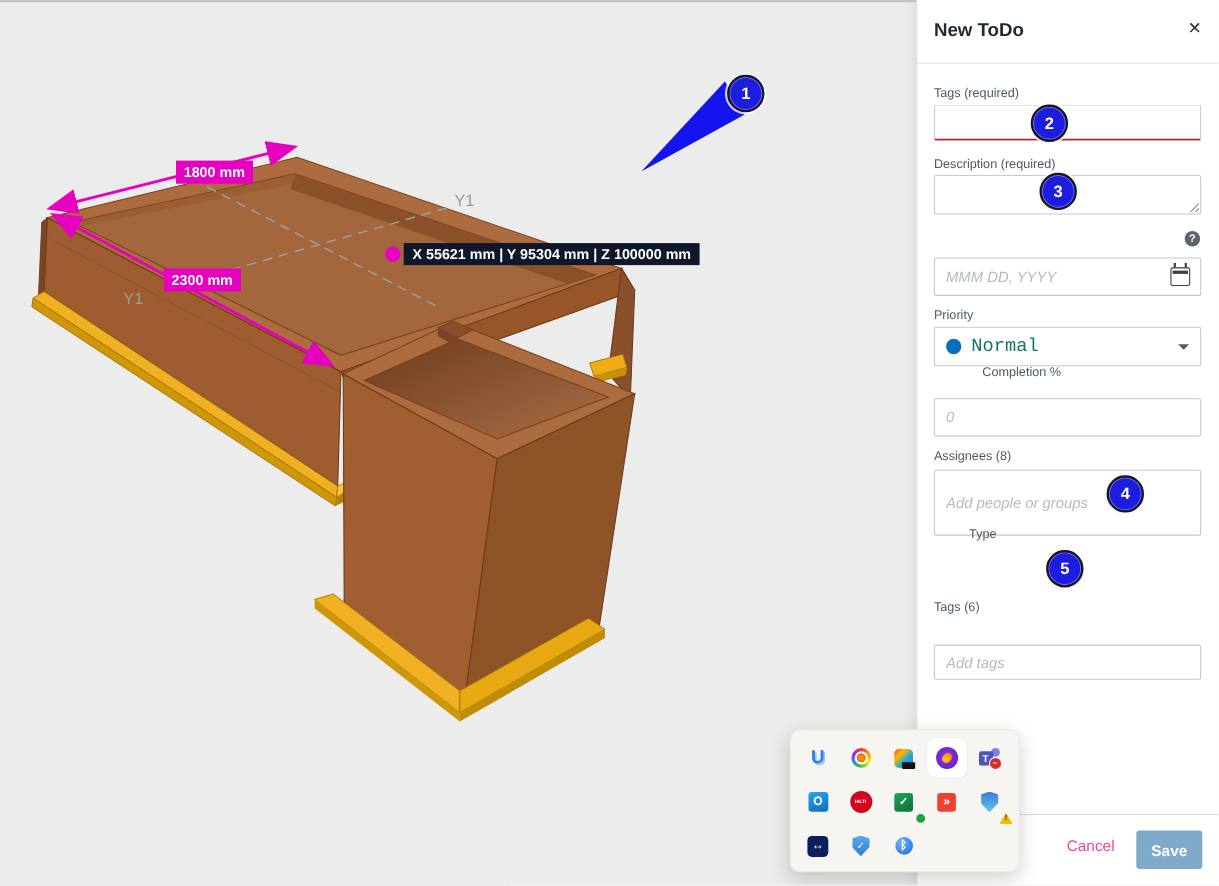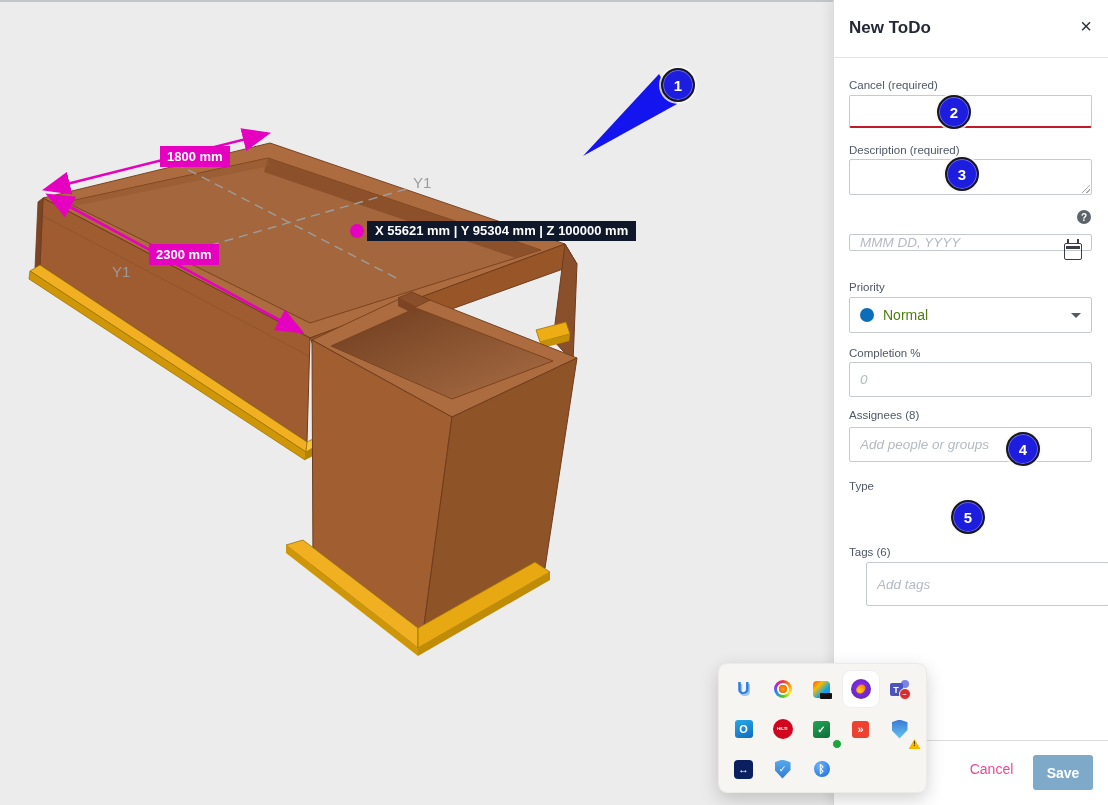--- a/index.html
+++ b/index.html
@@ -35,21 +35,21 @@
   .f-input::placeholder{color:#b4bac2;font-style:italic;opacity:1;}
   textarea.f-input{resize:none;padding-top:6px;}
   .resize-corner{position:absolute;width:10px;height:10px;
        background:repeating-linear-gradient(-45deg,transparent 0 2px,#a8a8a8 2px 3px);
        clip-path:polygon(100% 0,100% 100%,0 100%);}
   .title-required{border-bottom:2px solid #bf1a2a;}
   .f-select{display:flex;align-items:center;gap:9px;cursor:pointer;}
   .sel-caret{width:0;height:0;border-left:5px solid transparent;border-right:5px solid transparent;
              border-top:5px solid #555b63;margin-left:auto;}
   .prio-dot{width:14px;height:14px;border-radius:50%;background:#0a6fb8;}
-  .prio-text{color:#4d7c0f;font-size:14px;}
+  .prio-text{color:#0f766e;font-size:17px;font-family:Liberation Mono, monospace;}
   .type-text{color:#3c434b;font-size:13.5px;}
   .help-icon{position:absolute;right:17px;top:210px;width:14px;height:14px;border-radius:50%;
              background:#5d646c;color:#fff;font-size:10px;font-weight:bold;
              display:flex;align-items:center;justify-content:center;}
   .cal-icon{position:absolute;right:26px;top:243px;width:16px;height:15px;
             border:1.6px solid #3a3f46;border-radius:2px;}
   .cal-icon:before{content:"";position:absolute;left:2px;top:-5px;width:2px;height:4px;background:#3a3f46;}
   .cal-icon:after{content:"";position:absolute;right:2px;top:-5px;width:2px;height:4px;background:#3a3f46;}
   .cal-band{position:absolute;left:1px;right:1px;top:2px;height:2.5px;background:#3a3f46;}
 
@@ -183,51 +183,51 @@
 
   
   <div class="badge" style="left:661px;top:68px;">1</div>
 </div>
 
 <div class="panel">
   <div class="panel-header-title">New ToDo</div>
   <div class="close-x">×</div>
   <div class="panel-divider"></div>
 
-  <div class="f-label" style="top:79px;">Cancel (required)</div>
+  <div class="f-label" style="top:79px;">Tags (required)</div>
   <input class="f-input title-required" style="top: 95px; height: 33px;" value="">
 
   <div class="f-label" style="top:144px;">Description (required)</div>
   <textarea class="f-input" style="top: 159px; height: 36px;"></textarea>
   <div class="resize-corner" style="left:246px;top:183px;"></div>
 
   <div class="f-label" style="top:211px;margin-top:27px;">Due date</div>
   <div class="help-icon">?</div>
-  <input class="f-input" style="top: 234px; height: 17px;" placeholder="MMM DD, YYYY">
+  <input class="f-input" style="top: 234px; height: 35px;" placeholder="MMM DD, YYYY">
   <div class="cal-icon">
       <div class="cal-band"></div>
     </div>
 
   <div class="f-label" style="top:281px;">Priority</div>
   <div class="f-select" style="top:297px;height:36px;">
     <span class="prio-dot"></span>
     <span class="prio-text">Normal</span>
     <span class="sel-caret"></span>
   </div>
 
-  <div class="f-label" style="top:347px;">Completion %</div>
+  <div class="f-label" style="top:333px;margin-left:44px;">Completion %</div>
   <input class="f-input" style="top: 362px; height: 35px;" placeholder="0">
 
   <div class="f-label" style="top:409px;">Assignees (8)</div>
-  <input class="f-input" style="top: 427px; height: 35px;" placeholder="Add people or groups">
-
-  <div class="f-label" style="top:480px;">Type</div>
+  <input class="f-input" style="top: 427px; height: 60px;" placeholder="Add people or groups">
+
+  <div class="f-label" style="top:480px;margin-left:32px;">Type</div>
 
   <div class="f-label" style="top:546px;">Tags (6)</div>
-  <input class="f-input" style="top: 562px; height: 44px; margin-left: 17px;" placeholder="Add tags">
+  <input class="f-input" style="top: 586px; height: 32px;" placeholder="Add tags">
 
   <div class="panel-footer-divider"></div>
   <div class="cancel-btn">Cancel</div>
   <button class="save-btn">Save</button>
 
   <div class="badge" style="left:103px;top:95px;">2</div>
   <div class="badge" style="left:111px;top:157px;">3</div>
   <div class="badge" style="left:172px;top:432px;">4</div>
   <div class="badge" style="left:117px;top:500px;">5</div>
 </div>

